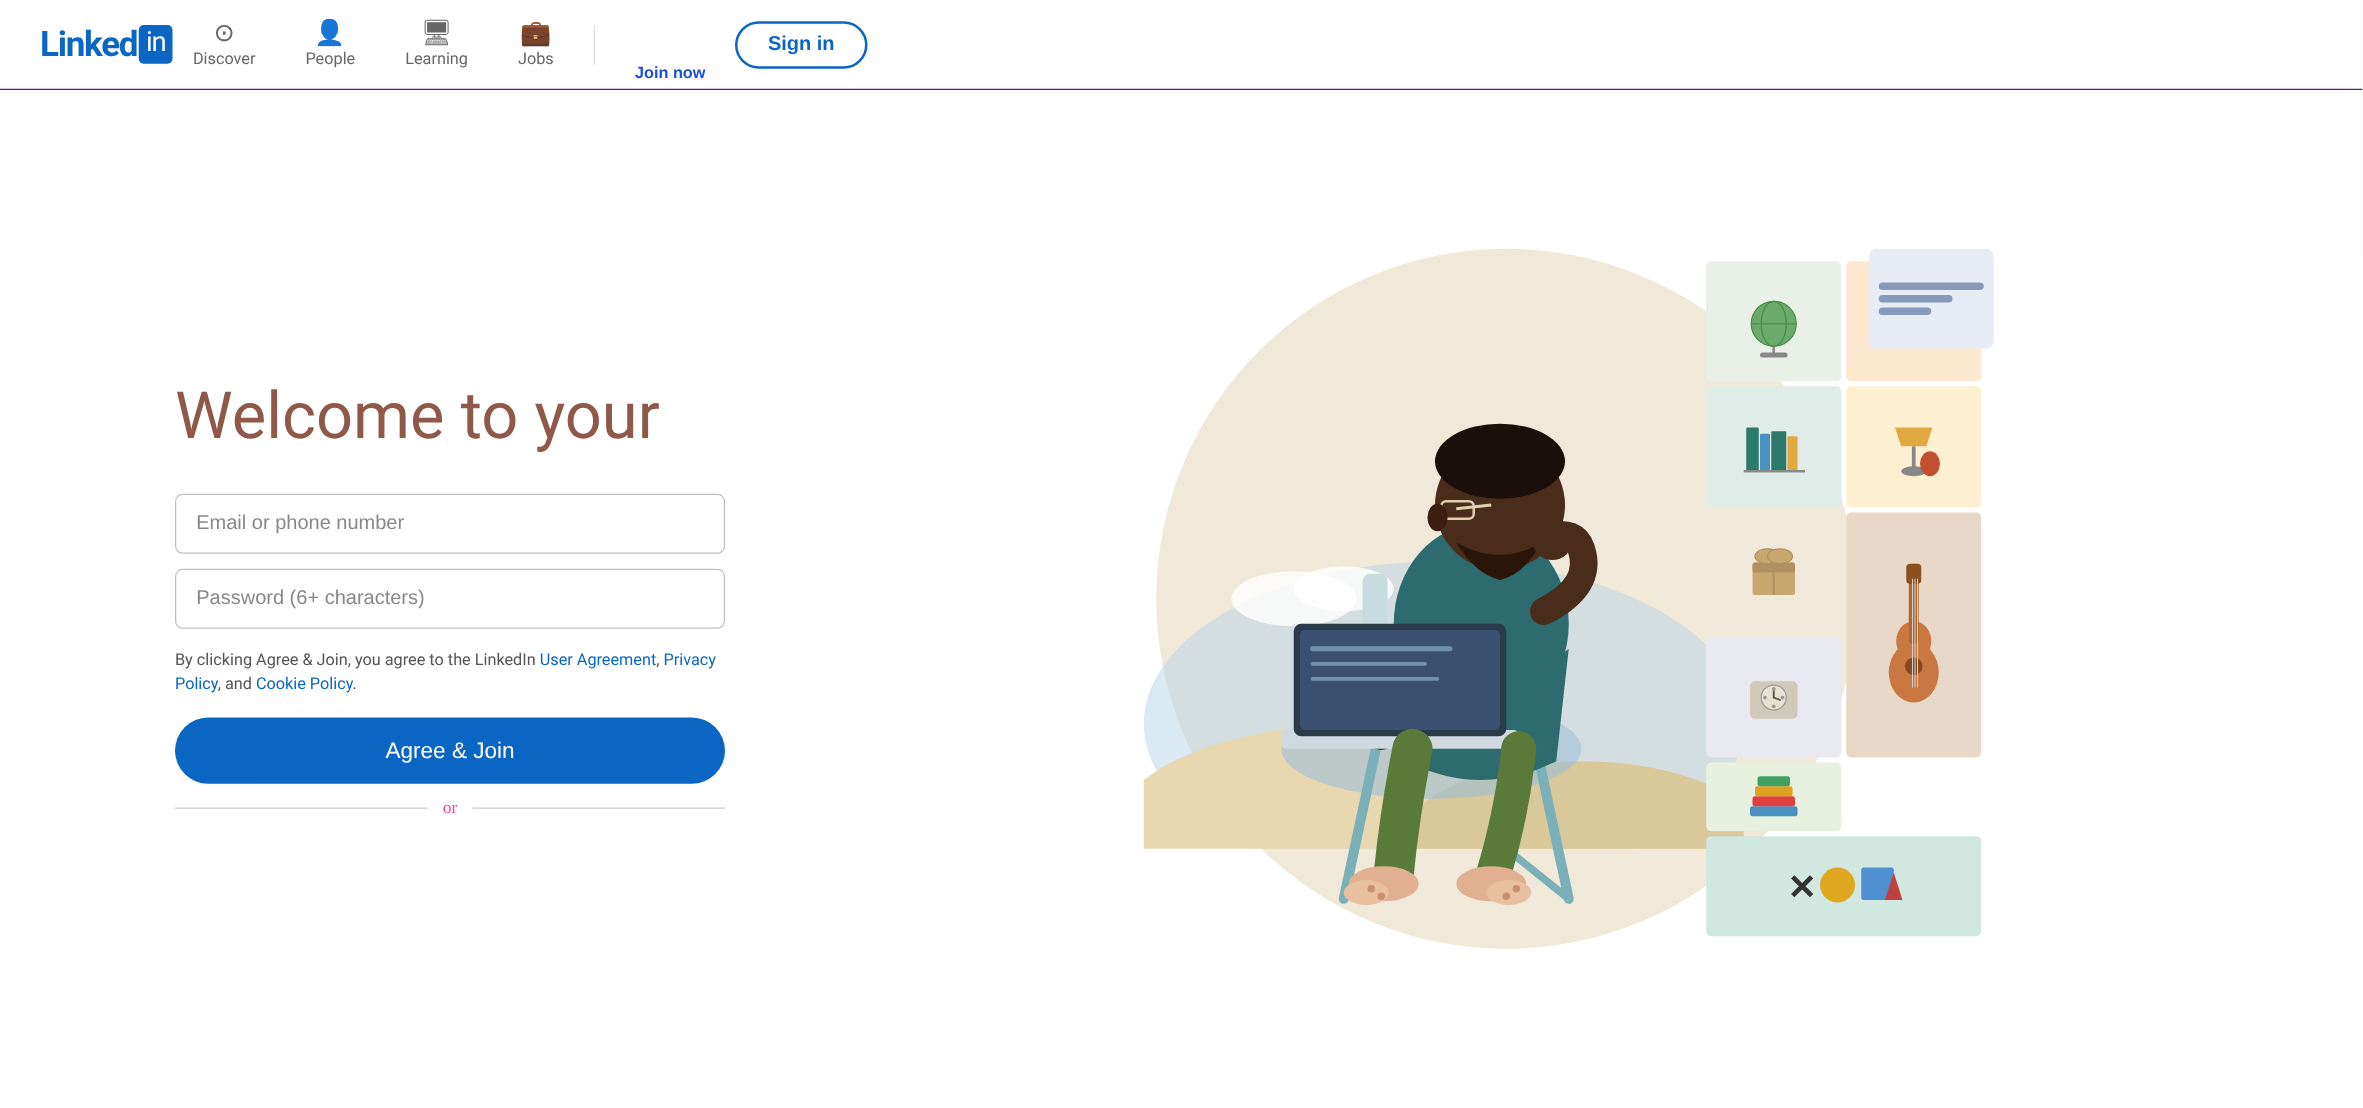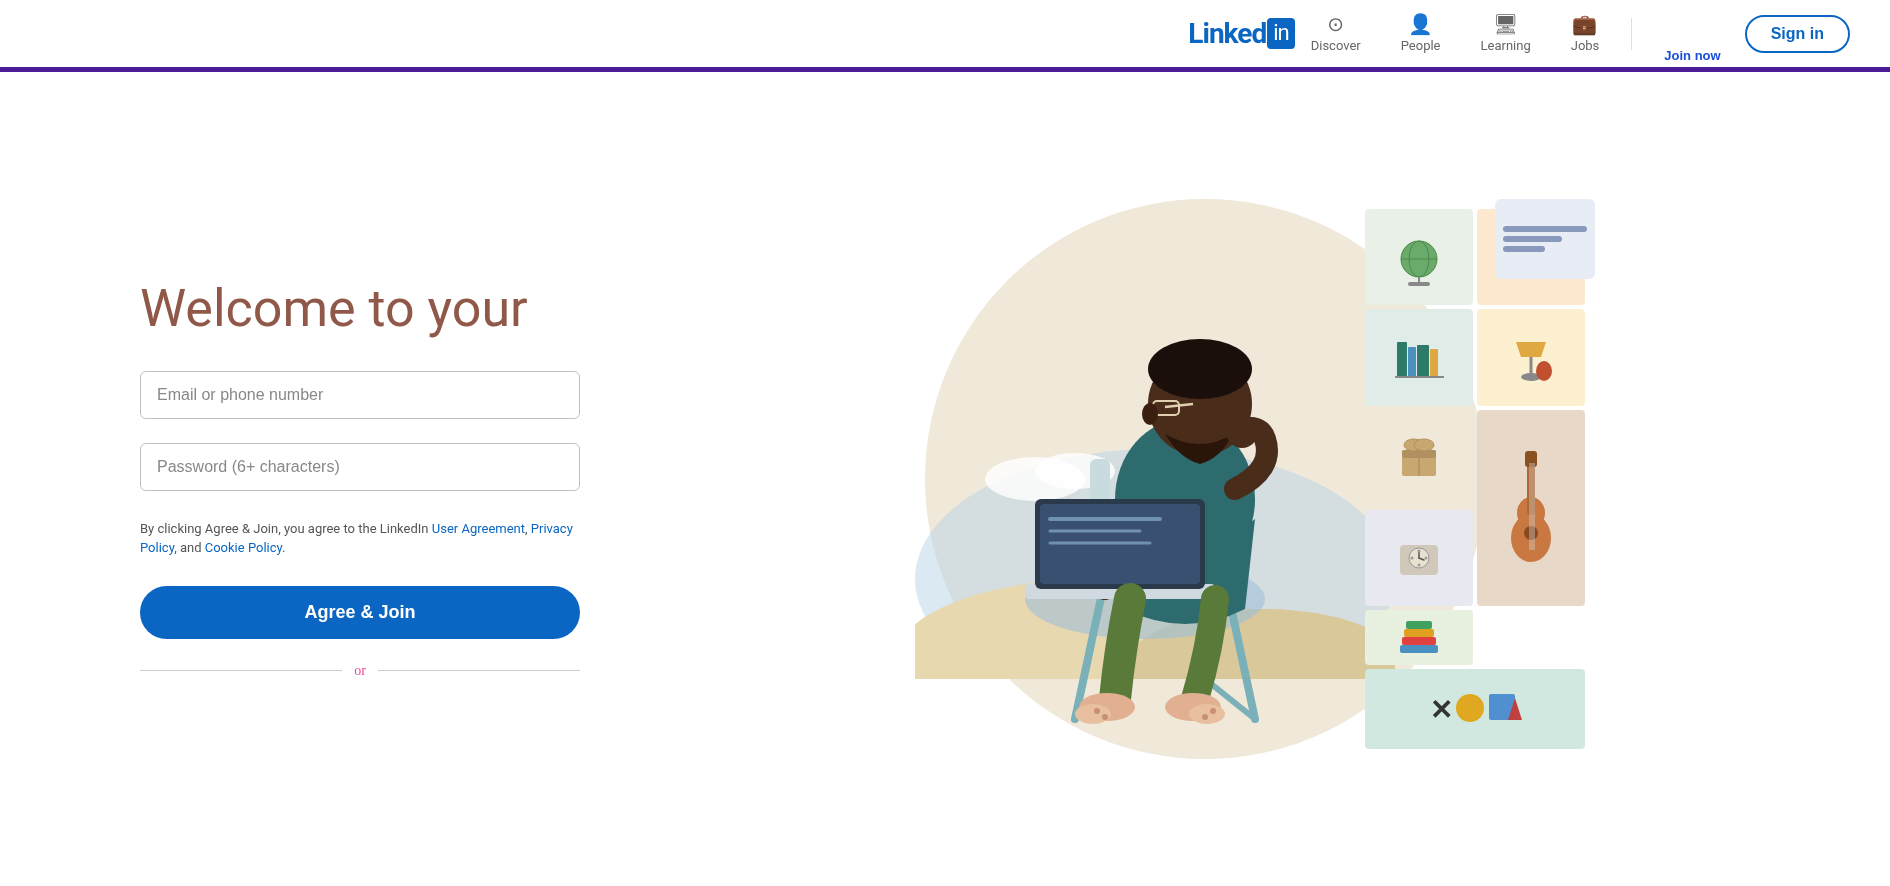--- a/index.html
+++ b/index.html
@@ -9,23 +9,23 @@
       min-height: 886px;
       overflow-x: hidden;
     }
 
     
     header {
       background: #fff;
       height: 72px;
       display: flex;
       align-items: center;
-      justify-content: flex-end;
+      justify-content: flex-start;
       padding: 0 40px 0 32px;
-      border-bottom: 5px solid #4c1d95;
+      border-bottom: 1px solid #4c1d95;
       position: sticky;
       top: 0;
       z-index: 100;
     }
 
     .logo-area {
       display: flex;
       align-items: center;
     }
 
@@ -127,21 +127,21 @@
       font-size: 52px;
       font-weight: 400;
       color: #8f5849;
       line-height: 1.15;
       margin-bottom: 32px;
     }
 
     .form-area {
       display: flex;
       flex-direction: column;
-      gap: 24px;
+      gap: 12px;
       max-width: 440px;
     }
 
     .form-input {
       width: 100%;
       padding: 14px 16px;
       font-size: 16px;
       border: 1px solid #c0c0c0;
       border-radius: 6px;
       outline: none;
@@ -162,21 +162,21 @@
       color: #0a66c2;
       text-decoration: none;
     }
 
     .btn-agree {
       width: 100%;
       padding: 16px;
       background: #0a66c2;
       color: #fff;
       font-size: 18px;
-      font-weight: 700;
+      font-weight: 400;
       border: none;
       border-radius: 28px;
       cursor: pointer;
       transition: background 0.15s;
       margin-top: 4px;
     }
 
     .or-divider {
       display: flex;
       align-items: center;

